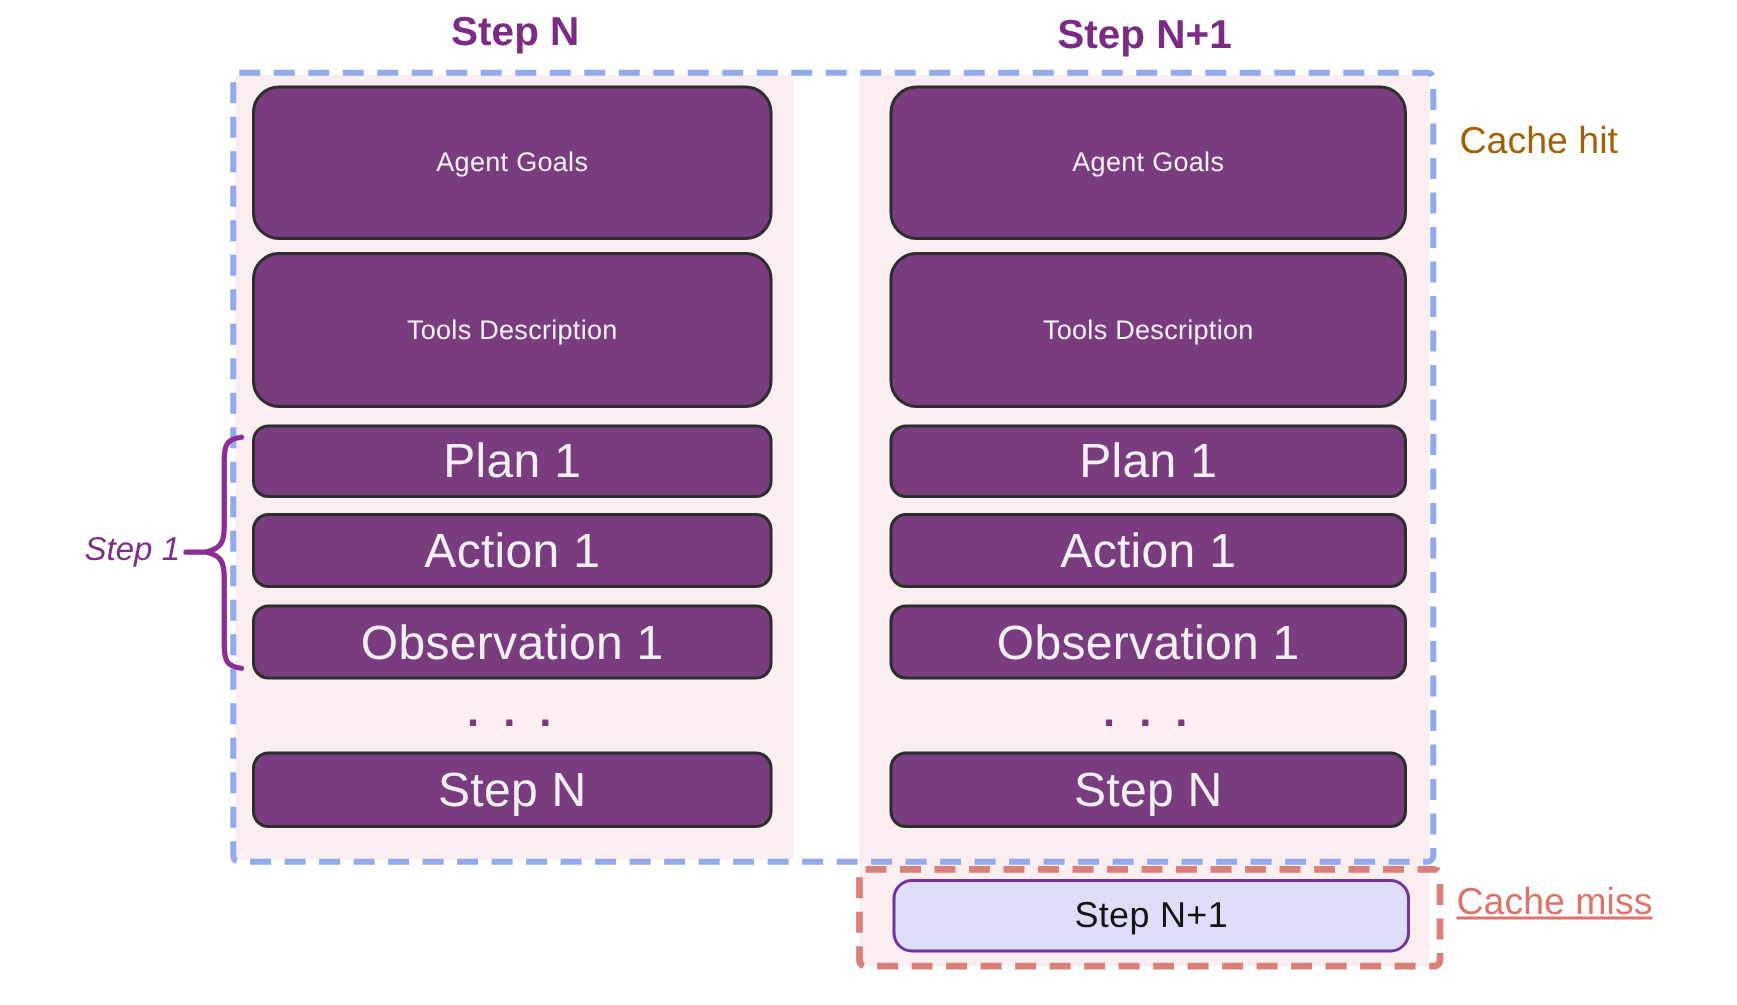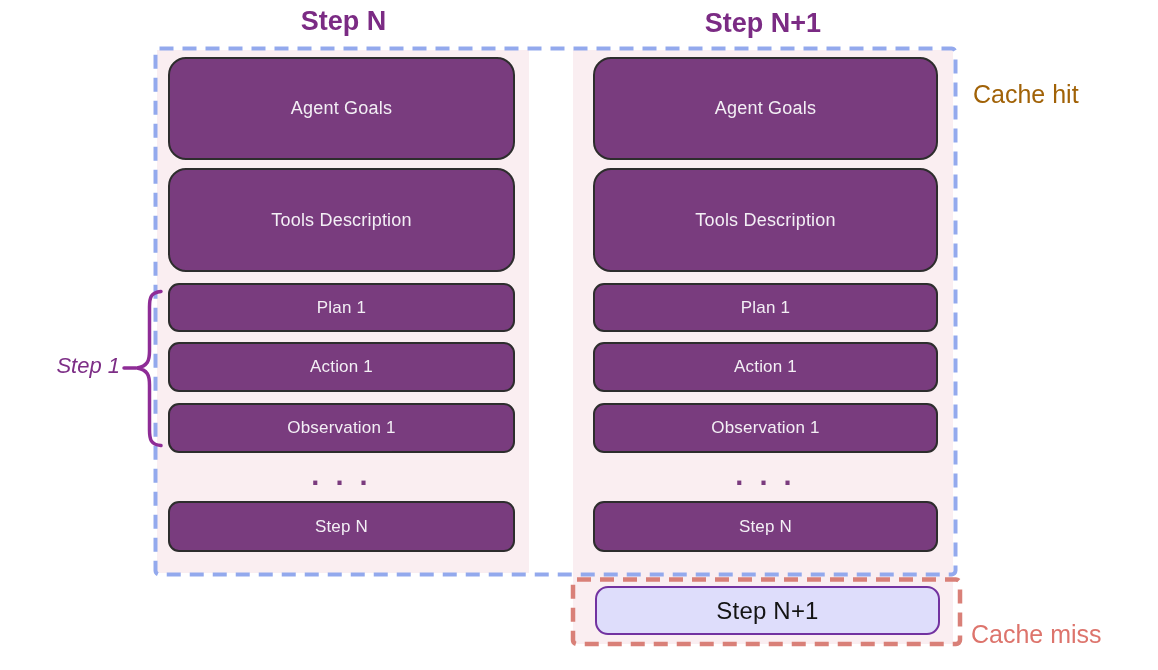--- a/index.html
+++ b/index.html
@@ -30,21 +30,21 @@
     border: 2px solid #2D2D2D;
     color: #F3EFF5;
     display: flex;
     align-items: center;
     justify-content: center;
     z-index: 3;
     font-weight: 500;
     letter-spacing: 0.2px;
   }
   .box.big { border-radius: 18px; font-size: 18px; }
-  .box.small { border-radius: 11px; font-size: 17px; }
+  .box.small { border-radius: 11px; font-size: 32px; }
   .box.uncached {
     background: #DEDDFB;
     border: 2px solid #7232A0;
     color: #141414;
     border-radius: 13px;
     font-size: 24px;
   }
   .dots {
     position: absolute;
     z-index: 3;
@@ -111,15 +111,15 @@
   <div class="box small" style="left:593px; top:283px; width:345px; height:49px;">Plan 1</div>
   <div class="box small" style="left:593px; top:342px; width:345px; height:50px;">Action 1</div>
   <div class="box small" style="left:593px; top:403px; width:345px; height:50px;">Observation 1</div>
   <div class="dots" style="left:593px; top:461px; width:345px;">. . .</div>
   <div class="box small" style="left:593px; top:501px; width:345px; height:51px;">Step N</div>
 
   <div class="box uncached" style="left:595px; top:586px; width:345px; height:49px;">Step N+1</div>
 
   <div class="side-label step1-label" style="left:18px; top:353px; width:102px;">Step 1</div>
   <div class="side-label cache-hit-label" style="left:973px; top:80px;">Cache hit</div>
-  <div class="side-label cache-miss-label" style="left:971px; top:620px;">Cache miss</div>
+  <div class="side-label cache-miss-label" style="left:971px; top:587px;text-decoration:underline;">Cache miss</div>
 
 </div>
 
 </body></html>

